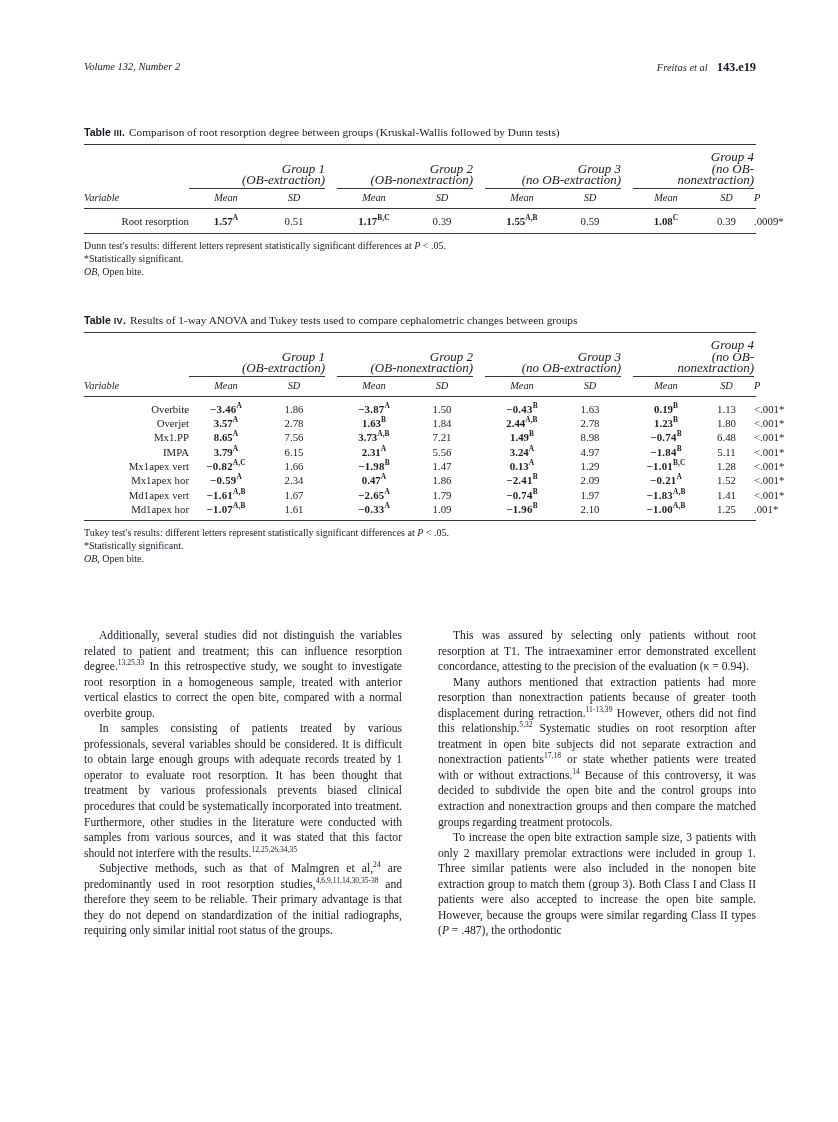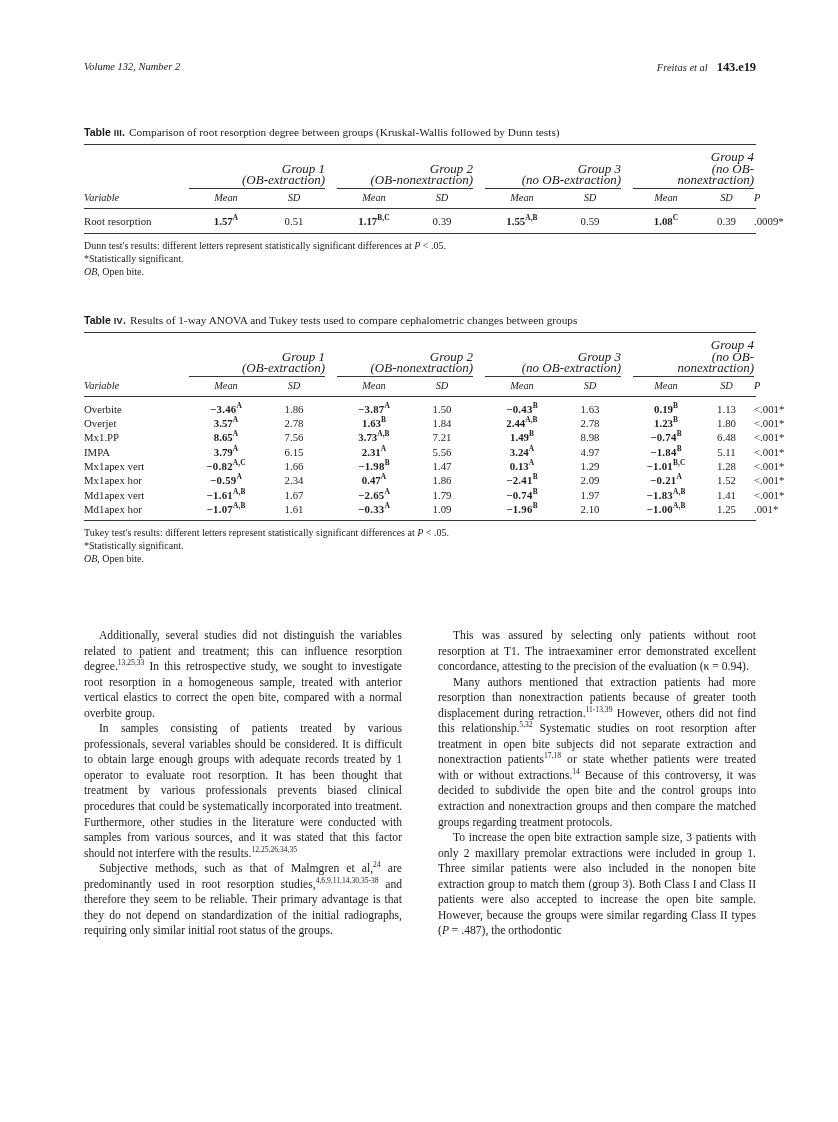--- a/index.html
+++ b/index.html
@@ -101,21 +101,21 @@
   }
   tr.subhdr th.lbl { text-align: left; }
   tr.subhdr th.num { text-align: center; }
   tr.subhdr th.pcol { text-align: right; padding-right: 2px; }
 
   tr.drow td {
     font-size: 10.8px;
     line-height: 14.3px;
     padding: 0;
   }
-  tr.drow td.vname { text-align: left; padding-left: 0; }
+  tr.drow td.vname { text-align: right; padding-left: 0; }
   tr.drow td.num { text-align: center; }
   tr.drow td.pcol { text-align: left; padding-right: 2px; }
   tr.drow.first td { padding-top: 4px; }
   tr.drow.last td { padding-bottom: 3.5px; }
   tr.drow.single td { padding-top: 4.5px; padding-bottom: 4.5px; }
 
   .mean-wrap {
     display: inline-block;
     text-align: right;
     position: relative;

